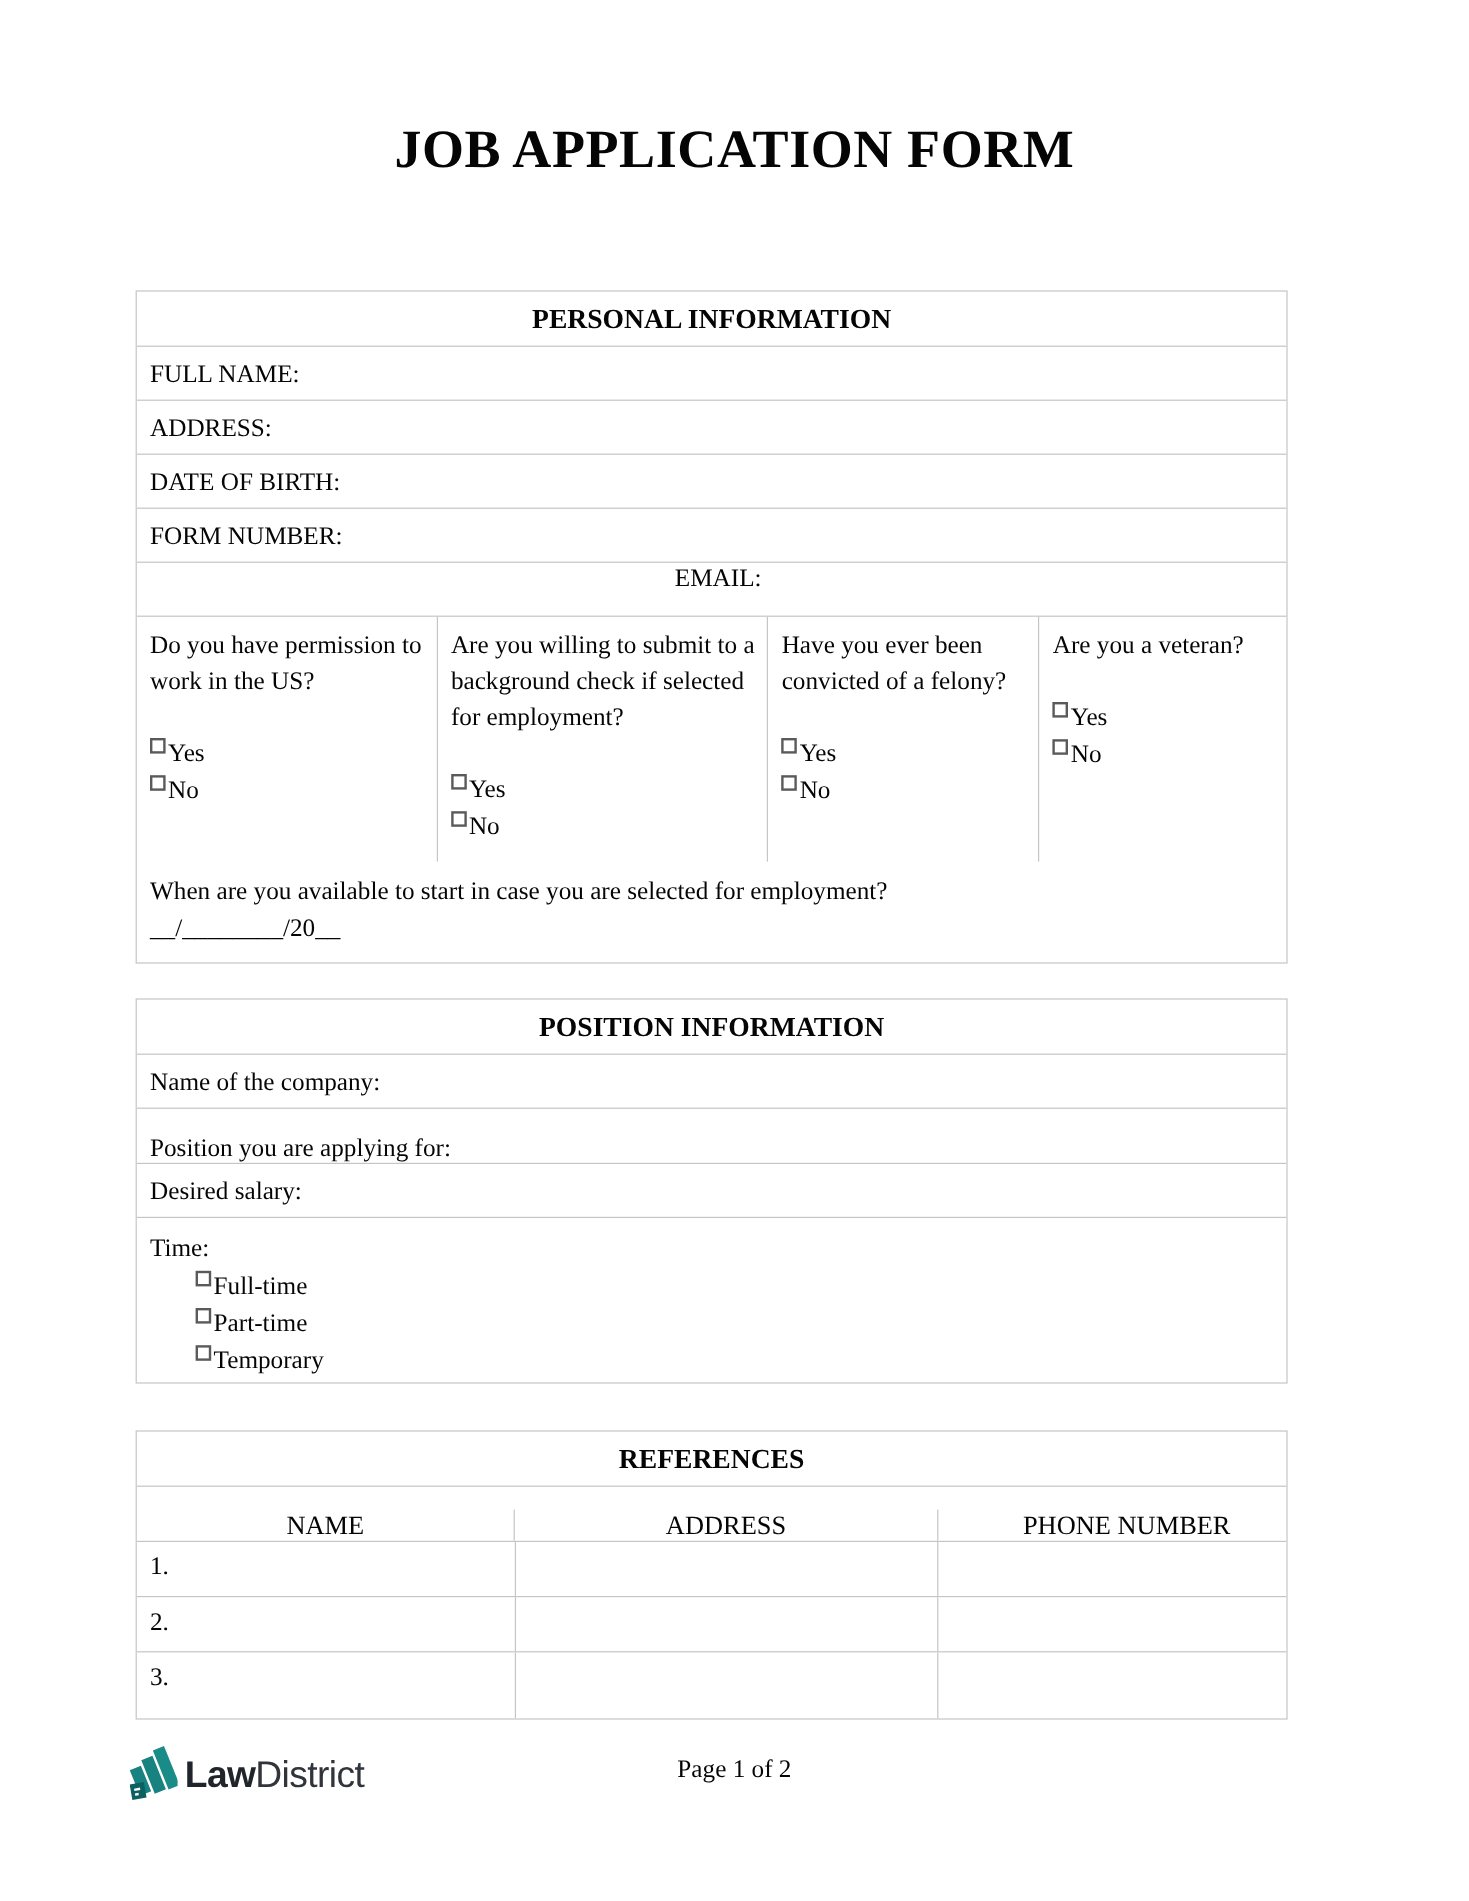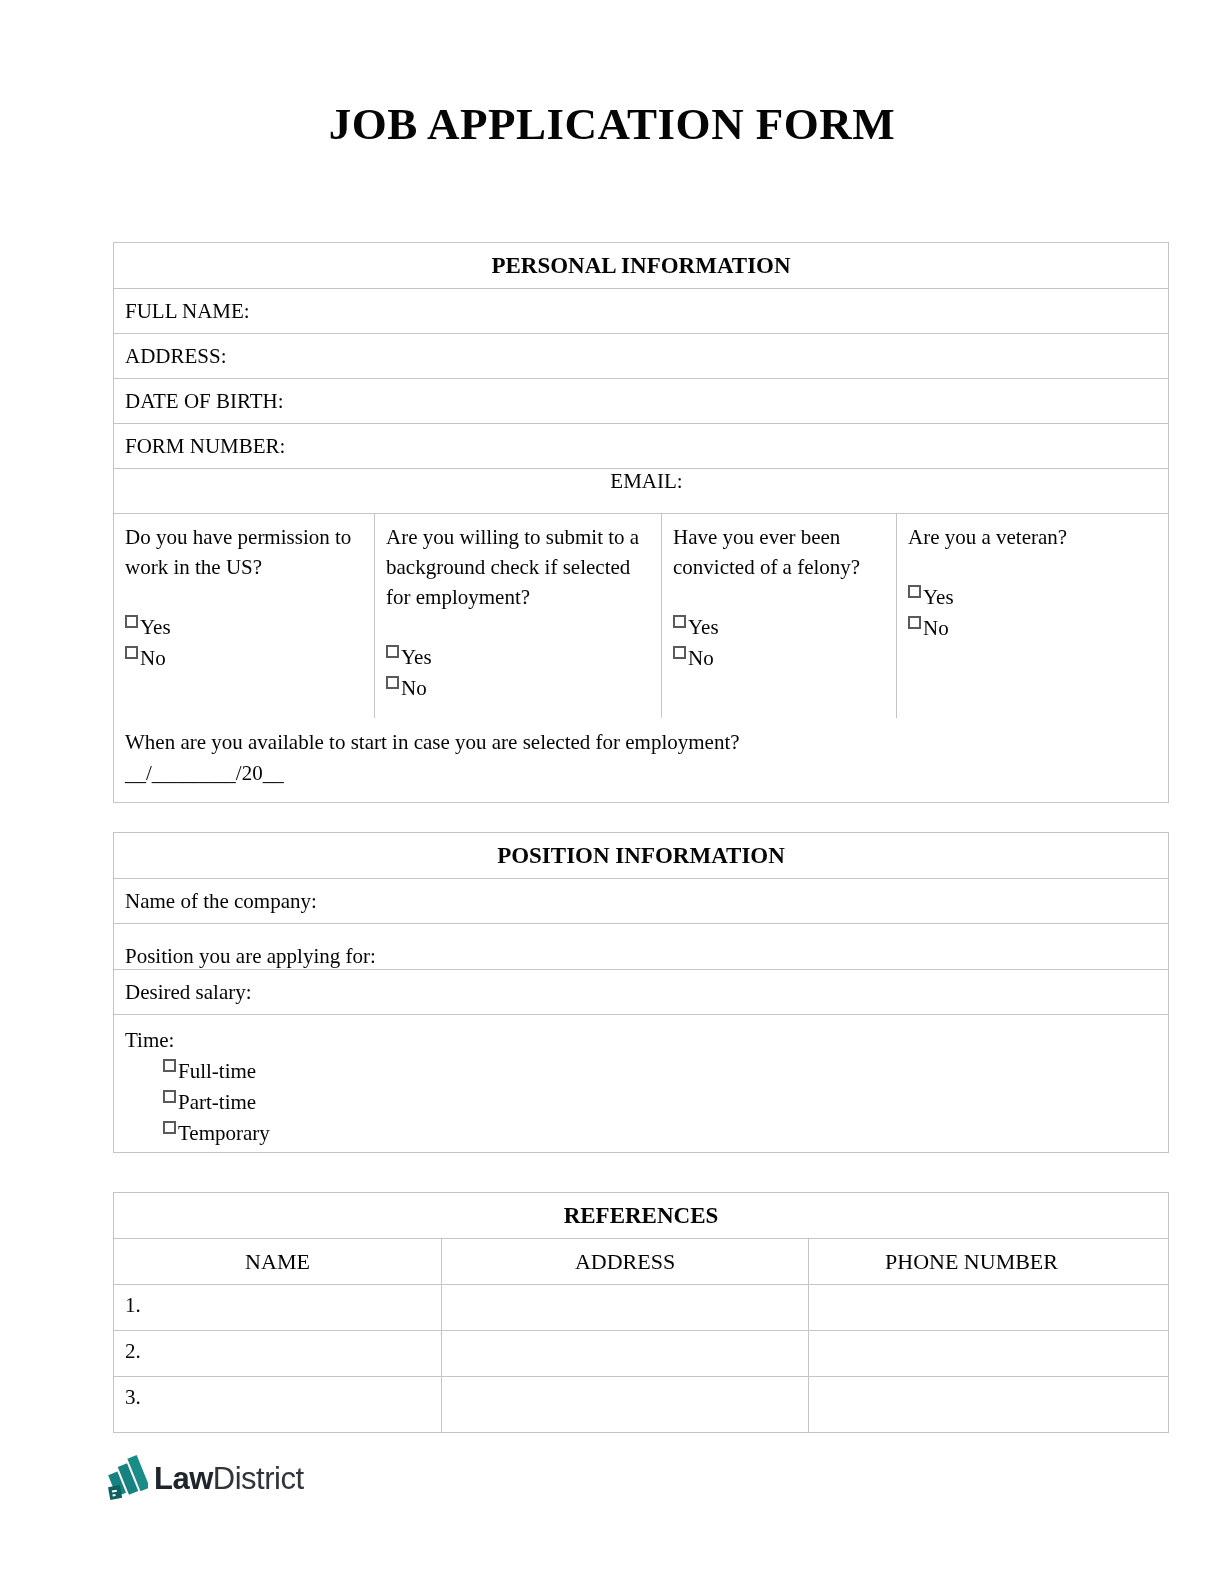--- a/index.html
+++ b/index.html
@@ -10,21 +10,21 @@
     font-family:"Liberation Serif", serif;
     color:#050505;
     overflow:hidden;
   }
   .title{
     position:absolute;top:98px;left:0;right:0;
     text-align:center;
     font-size:45px;font-weight:bold;letter-spacing:0.5px;
   }
   .tbl{
-    position:absolute;left:113px;width:1056px;
+    position:absolute;left:113px;width:960px;
     border:1px solid #c5c5c5;
     box-sizing:border-box;
     background:#ffffff;
   }
   .trow{
     box-sizing:border-box;
     display:flex;align-items:center;
     padding-left:11px;
     font-size:21px;
   }
@@ -211,21 +211,21 @@
         <div class="opt">
           <span class="cb"></span><span>Temporary</span>
         </div>
       </div>
     </div>
   </div>
 
   <div class="tbl" style="top:1192px;">
     <div class="trow thead" style="height:45px;">REFERENCES</div>
 
-    <div class="ref-cols" style="height:46px;">
+    <div class="ref-cols" style="height:46px;align-items:flex-end;">
       <div class="ref-col" style="width:327px;">NAME</div>
       <div class="ref-col" style="width:367px;">ADDRESS</div>
       <div class="ref-col" style="width:302px;padding-left:24px;">PHONE NUMBER</div>
     </div>
 
     <div class="ref-row" style="height:46px;">
       <div class="ref-cell" style="width:327px;">
           <span>1.</span>
         </div>
       <div class="ref-cell" style="width:367px;"></div>
@@ -254,14 +254,15 @@
         <rect x="15" y="9" width="10" height="30" fill="#17827f"></rect>
         <rect x="27" y="5" width="10" height="35" fill="#1a8c88"></rect>
       </g>
       <rect x="1" y="31" width="12" height="13" fill="#0b615f" transform="rotate(-10 7 37)"></rect>
       <rect x="4" y="35" width="5" height="2" fill="#ffffff" transform="rotate(-10 7 37)"></rect>
       <rect x="4" y="39" width="3" height="2" fill="#ffffff" transform="rotate(-10 7 37)"></rect>
     </svg>
     <span class="brand-law">Law</span>
       <span class="brand-district">District</span>
   </div>
+  <div class="page-num">Page 1 of 2</div>
 
 </div>
 
 </body></html>

